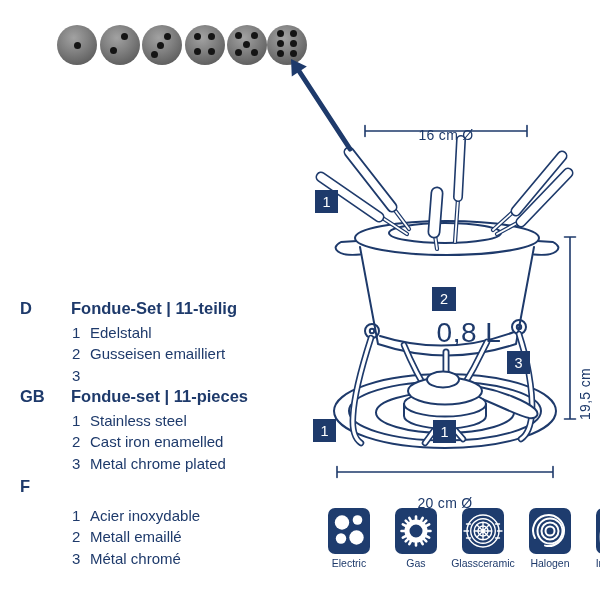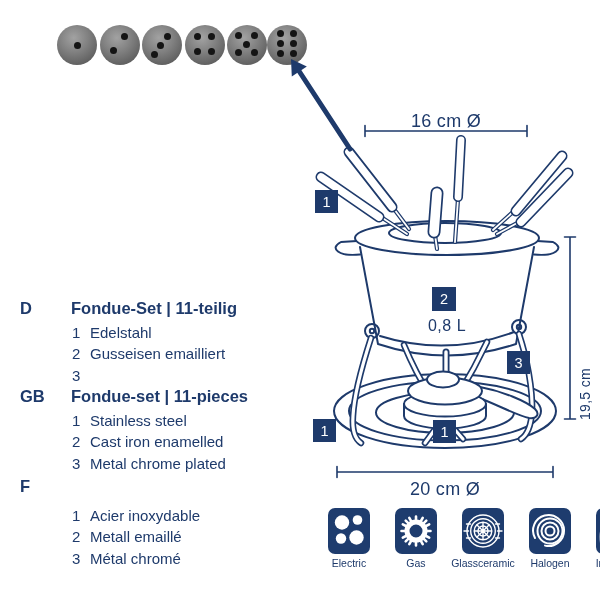--- a/index.html
+++ b/index.html
@@ -16,25 +16,25 @@
   .sec-head{display:flex;font-weight:bold;font-size:16.5px;line-height:20px;}
   .sec-head .lang{width:51px;flex:none;}
   .items{margin:4px 0 0 52px;}
   .items.gap{margin-top:9px;}
   .item{display:flex;font-size:15px;line-height:21.3px;}
   .item .num{width:18px;flex:none;}
 
   
   .badge{position:absolute;width:23px;height:23px;background:#1e3a6b;color:#fff;
          display:flex;align-items:center;justify-content:center;font-size:14.5px;}
-  .dim-label{position:absolute;font-size:18px;letter-spacing:.3px;white-space:nowrap;}
+  .dim-label{position:absolute;font-size:14px;letter-spacing:.3px;white-space:nowrap;margin-top:16px;}
   .dim-vert{position:absolute;left:577px;top:237px;height:183px;display:flex;align-items:center;
             writing-mode:vertical-rl;transform:rotate(180deg);font-size:14px;letter-spacing:.3px;}
-  .capacity{position:absolute;left:447px;top:317px;transform:translateX(-50%);
-            font-size:16px;letter-spacing:.5px;}
+  .capacity{position:absolute;left:469px;top:317px;transform:translateX(-50%);
+            font-size:28px;letter-spacing:.5px;}
 
   
   .hob{position:absolute;left:328px;top:508px;display:flex;gap:25px;}
   .hob-cell{position:relative;width:42px;height:64px;}
   .hob-tile{width:42px;height:46px;background:#1e3c6e;border-radius:7px;}
   .hob-label{position:absolute;top:49px;left:50%;transform:translateX(-50%);
              font-size:10.5px;white-space:nowrap;color:#1e3a6b;}
 
   svg{display:block;}
   .art{position:absolute;left:0;top:0;}

